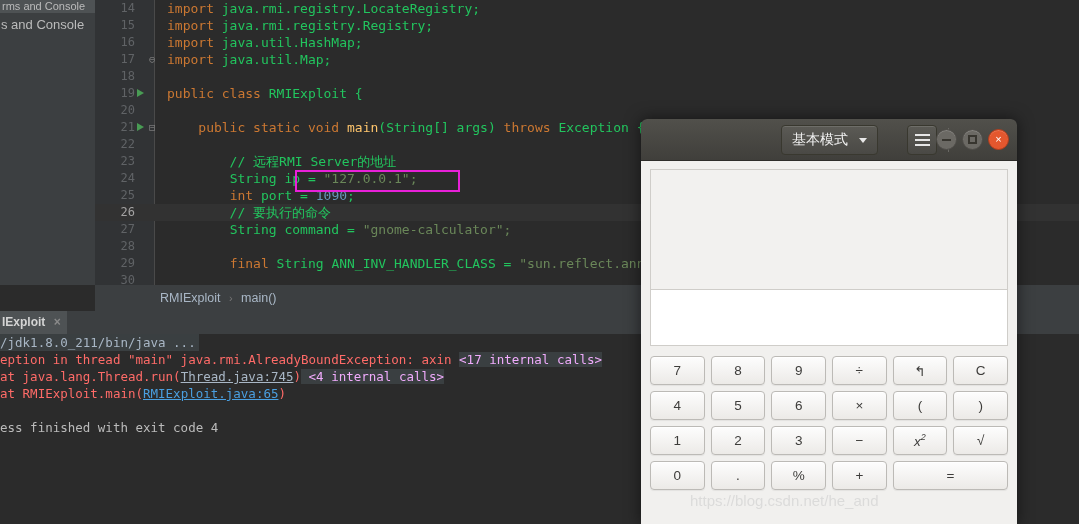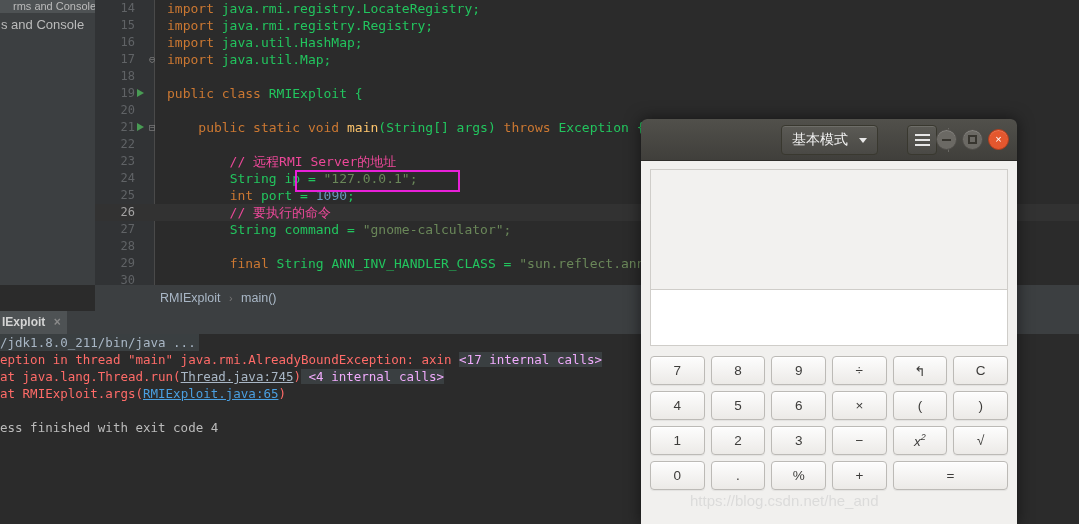--- a/index.html
+++ b/index.html
@@ -18,21 +18,21 @@
 
   
   .tool-panel {
     position:absolute; left:0; top:0; width:95px; height:285px;
     background:#3c3f41;
   }
   .tool-panel-title {
     position:absolute; left:0; top:0; width:95px; height:13px;
     background:#4e5254;
     color:#bbbbbb; font-size:11px; line-height:13px;
-    white-space:nowrap; overflow:hidden; padding-left:13px;
+    white-space:nowrap; overflow:hidden; padding-left:2px;
   }
   .tool-panel-sub {
     position:absolute; left:0; top:13px; width:95px; height:24px;
     color:#bbbbbb; font-size:13px; line-height:24px;
     white-space:nowrap; overflow:hidden; padding-left:1px;
   }
 
   
   .editor {
     position:absolute; left:95px; top:0; right:0; height:285px;
@@ -70,21 +70,21 @@
     position:absolute; left:54px; top:3px;
     color:#787878; font-size:11px; line-height:11px;
   }
   .ctext { position:absolute; left:72px; top:0; white-space:pre; }
 
   
   .kw  { color:#cc7832; }
   .pln { color:#22c55e; }
   .str { color:#6a8759; }
   .num { color:#6897bb; }
-  .cmt { color:#ec4899; }
+  .cmt { color:#22c55e; }
   .fn  { color:#ffc66d; }
 
   .hl-box {
     position:absolute; left:200px; top:170px; width:165px; height:22px;
     border:2px solid #e820d8; pointer-events:none; z-index:5;
   }
 
   
   .breadcrumb {
     position:absolute; left:95px; top:285px; right:0; height:26px;
@@ -256,21 +256,21 @@
     <div class="run-tab">
       <span>IExploit</span>
       <span class="tab-close">×</span>
     </div>
   </div>
 
   <div class="console" id="console-out">
       <div class="oline"><span class="cmdline">/jdk1.8.0_211/bin/java ...</span></div>
       <div class="oline"><span class="err">eption in thread "main" java.rmi.AlreadyBoundException: axin </span><span class="dim-chip">&lt;17 internal calls&gt;</span></div>
       <div class="oline"><span class="err">at java.lang.Thread.run(</span><span class="link-gray">Thread.java:745</span><span class="err">)</span><span class="dim-chip"> &lt;4 internal calls&gt;</span></div>
-      <div class="oline"><span class="err">at RMIExploit.args(</span><span class="link-blue">RMIExploit.java:65</span><span class="err">)</span></div>
+      <div class="oline"><span class="err">at RMIExploit.main(</span><span class="link-blue">RMIExploit.java:65</span><span class="err">)</span></div>
       <div class="oline">&nbsp;</div>
       <div class="oline"><span class="ok">ess finished with exit code 4</span></div>
     </div>
 </div>
 
 <div id="calc">
   <div class="calc-title">
     <div class="mode-btn">
       <span>基本模式</span>
       <span class="chev"></span>

